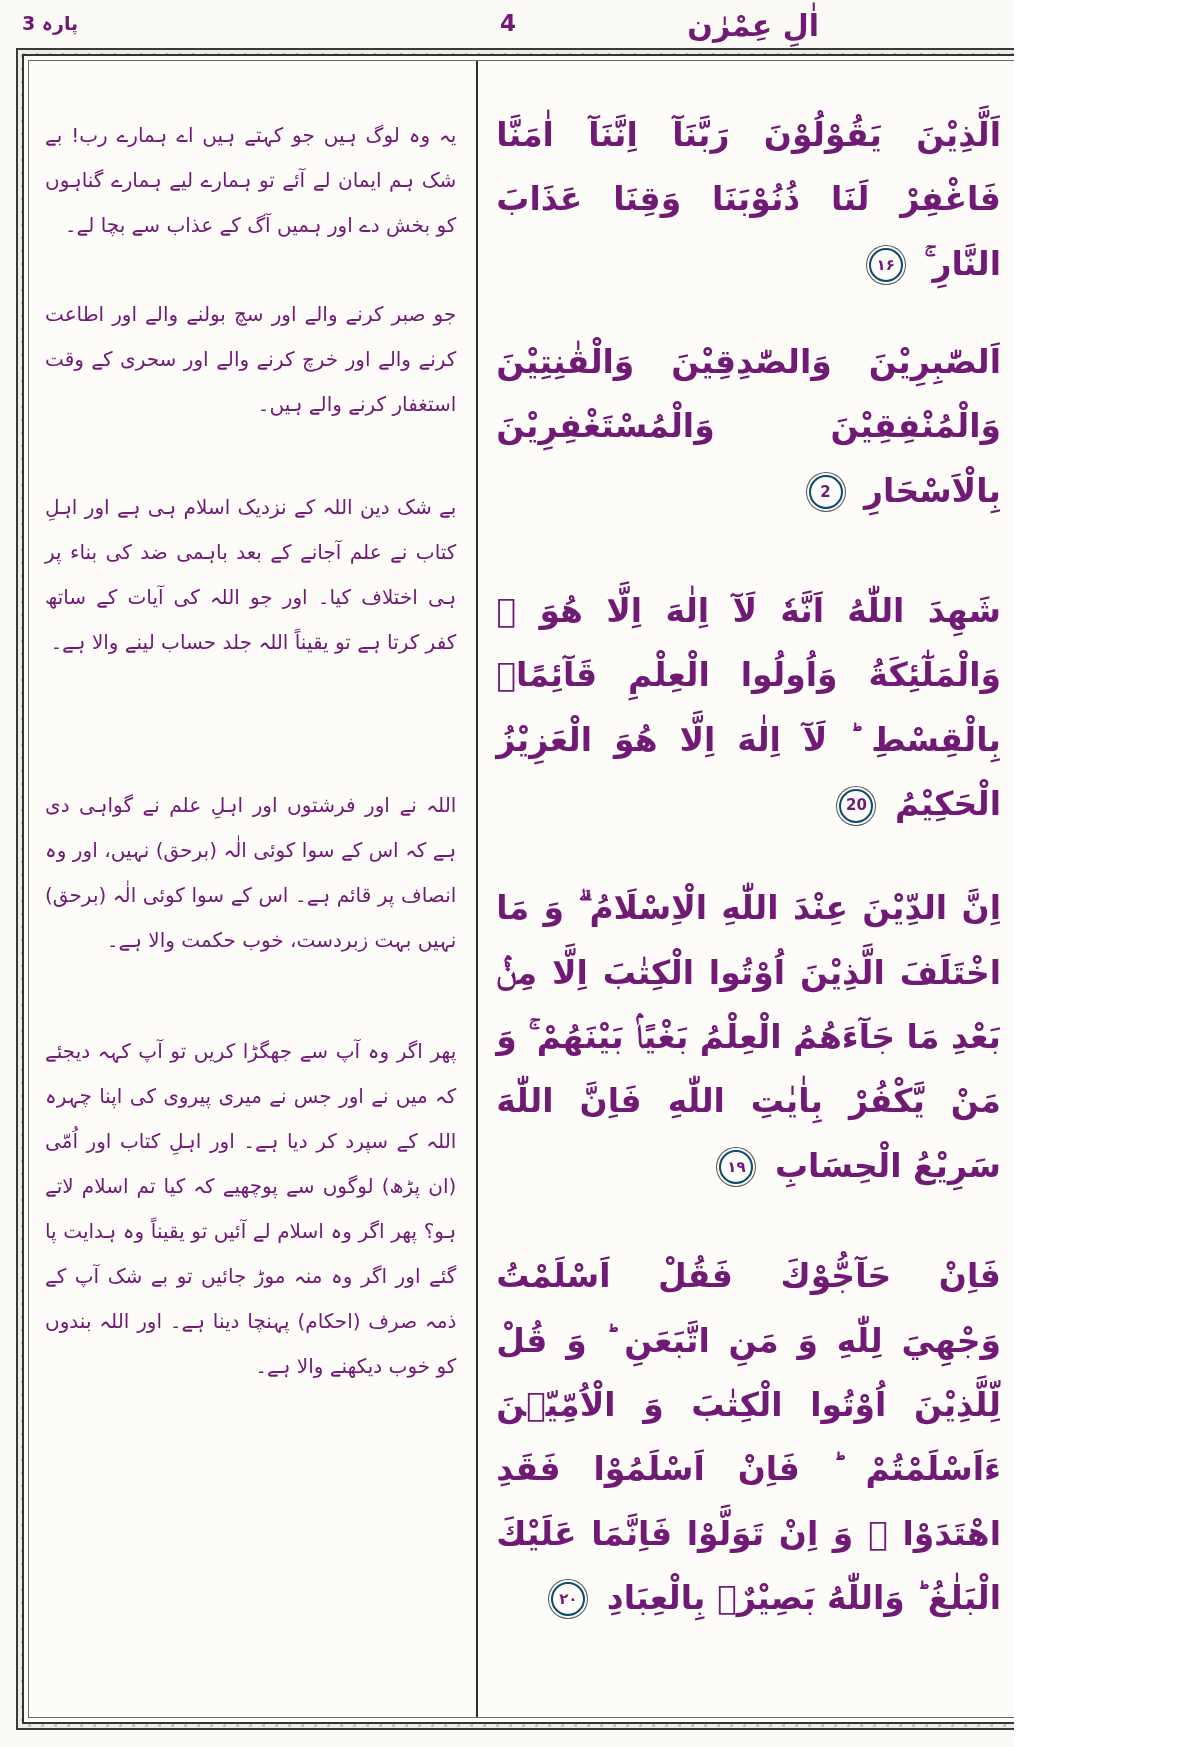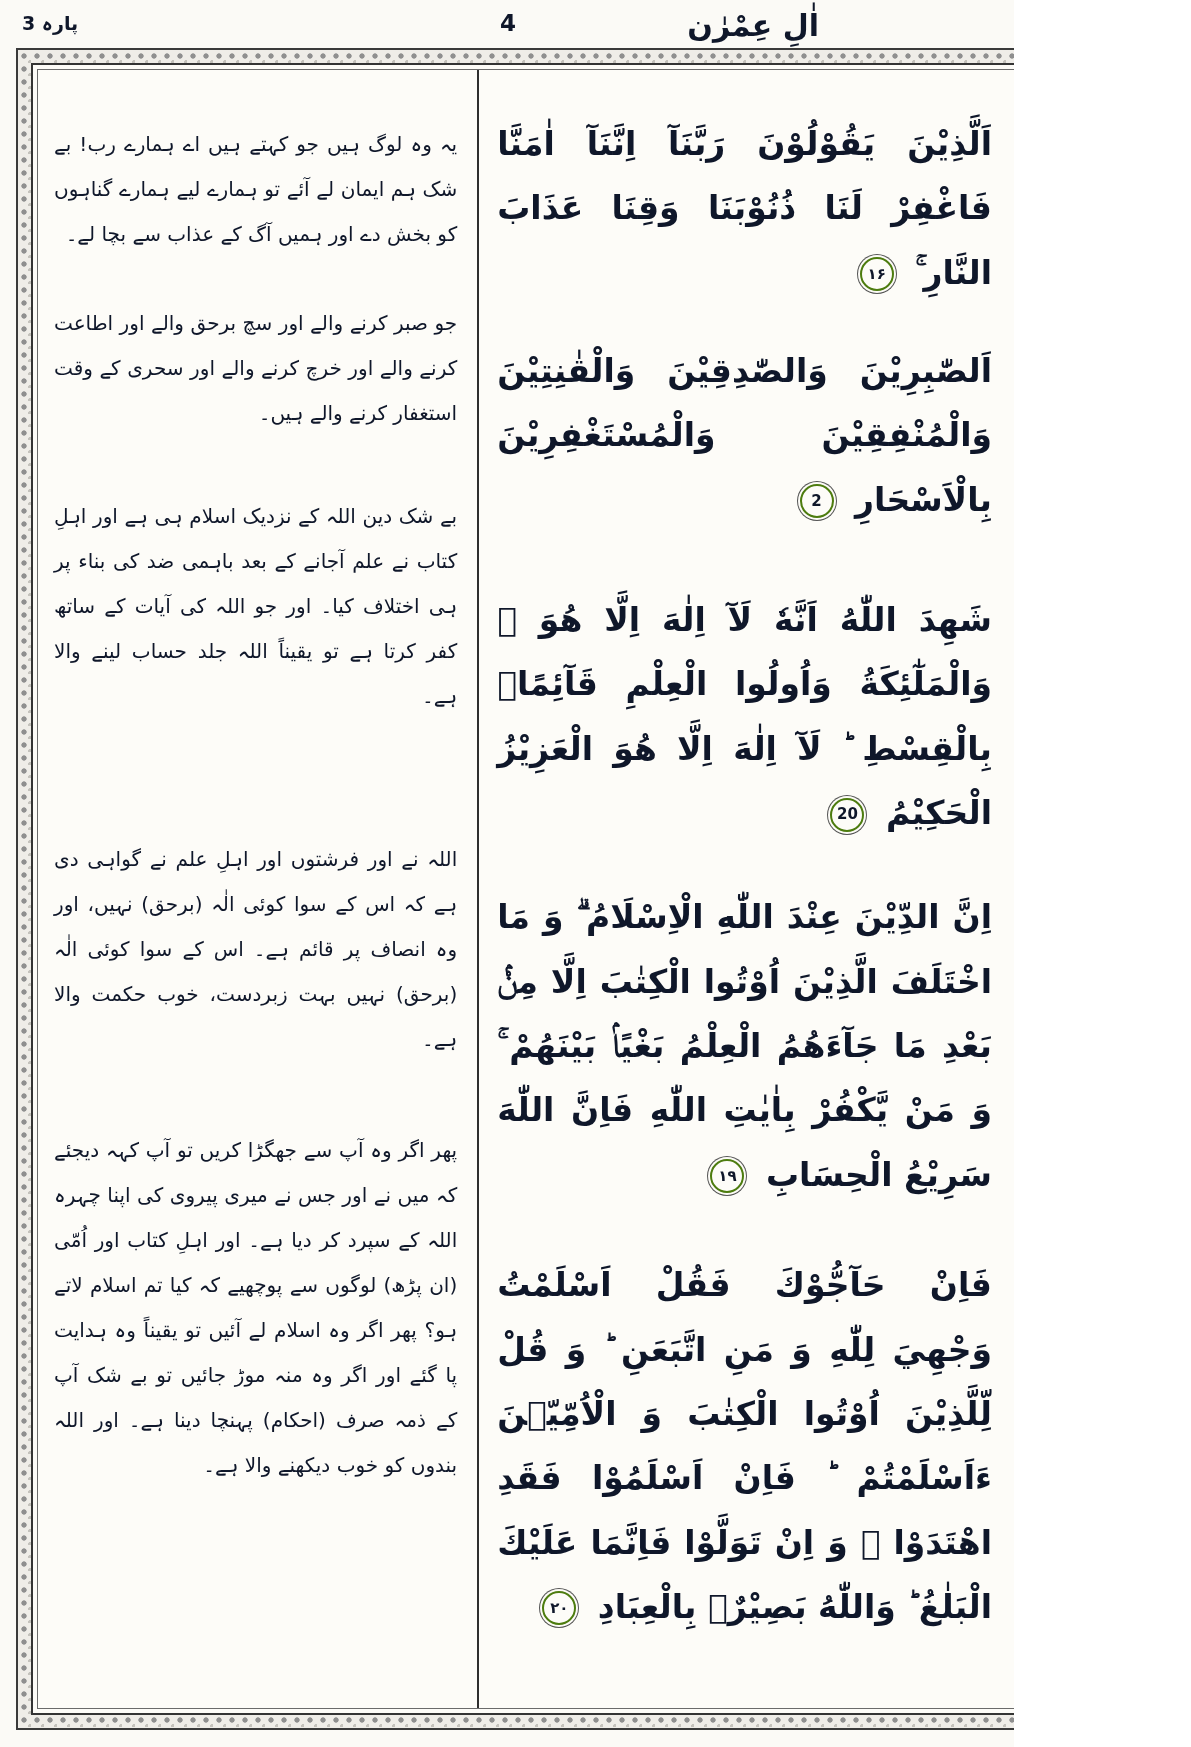--- a/index.html
+++ b/index.html
@@ -5,39 +5,39 @@
   * { margin: 0; padding: 0; box-sizing: border-box; }
   html, body { background: #ffffff; }
   body { font-family: "DejaVu Sans", sans-serif; }
 
   .page {
     position: relative;
     width: 1014px;
     height: 1747px;
     background: #fbfaf6;
     overflow: hidden;
-    color: #0f172a;
+    color: #701a75;
   }
 
   
   .header { position: absolute; top: 6px; left: 0; right: 0; height: 40px; }
   .h-left  { position: absolute; left: 22px;  top: 6px; font-size: 19px; font-weight: bold; direction: rtl; }
   .h-center{ position: absolute; left: 500px; top: 4px; font-size: 23px; font-weight: bold; }
   .h-right { position: absolute; right: 195px; top: 2px; font-size: 30px; font-weight: bold; direction: rtl; }
 
   
   .frame {
     position: absolute;
     left: 16px; top: 48px;
     width: 1020px; height: 1682px;
   }
   .band {
     width: 100%; height: 100%;
     border: 2px solid #3a3a3a;
-    padding: 13px;
+    padding: 4px;
     background-color: #efede8;
     background-image:
       radial-gradient(circle at 6px 6px, #8f8f8f 2.3px, rgba(0,0,0,0) 3px),
       radial-gradient(circle at 12px 12px, #c4c2bc 1.6px, rgba(0,0,0,0) 2.2px);
     background-size: 13px 13px, 13px 13px;
   }
   .inner1 {
     width: 100%; height: 100%;
     border: 2px solid #343434;
     background: #fdfcf8;
@@ -86,21 +86,21 @@
   .v0 { margin-bottom: 34px; }
   .v1 { margin-bottom: 56px; }
   .v2 { margin-bottom: 40px; }
   .v3 { margin-bottom: 46px; }
 
   .vnum {
     display: inline-flex;
     align-items: center;
     justify-content: center;
     width: 34px; height: 34px;
-    border: 2px solid #4d7c0f;
+    border: 2px solid #0c4a6e;
     border-radius: 50%;
     font-size: 15px;
     font-weight: bold;
     margin: 0 10px;
     vertical-align: middle;
     background: #fdfcf8;
     box-shadow: 0 0 0 2px #fdfcf8, 0 0 0 3px #555;
   }
 
   
@@ -136,21 +136,21 @@
   </div>
 
   <div class="frame">
     <div class="band">
       <div class="inner1">
         <div class="inner2">
           <div class="content">
 
             <div class="col urdu" dir="rtl">
               <p class="up p0">یہ وہ لوگ ہیں جو کہتے ہیں اے ہمارے رب! بے شک ہم ایمان لے آئے تو ہمارے لیے ہمارے گناہوں کو بخش دے اور ہمیں آگ کے عذاب سے بچا لے۔</p>
-              <p class="up p1">جو صبر کرنے والے اور سچ برحق والے اور اطاعت کرنے والے اور خرچ کرنے والے اور سحری کے وقت استغفار کرنے والے ہیں۔</p>
+              <p class="up p1">جو صبر کرنے والے اور سچ بولنے والے اور اطاعت کرنے والے اور خرچ کرنے والے اور سحری کے وقت استغفار کرنے والے ہیں۔</p>
               <p class="up p3">بے شک دین اللہ کے نزدیک اسلام ہی ہے اور اہلِ کتاب نے علم آجانے کے بعد باہمی ضد کی بناء پر ہی اختلاف کیا۔ اور جو اللہ کی آیات کے ساتھ کفر کرتا ہے تو یقیناً اللہ جلد حساب لینے والا ہے۔</p>
               <p class="up p2">اللہ نے اور فرشتوں اور اہلِ علم نے گواہی دی ہے کہ اس کے سوا کوئی الٰہ (برحق) نہیں، اور وہ انصاف پر قائم ہے۔ اس کے سوا کوئی الٰہ (برحق) نہیں بہت زبردست، خوب حکمت والا ہے۔</p>
               <p class="up p4">پھر اگر وہ آپ سے جھگڑا کریں تو آپ کہہ دیجئے کہ میں نے اور جس نے میری پیروی کی اپنا چہرہ اللہ کے سپرد کر دیا ہے۔ اور اہلِ کتاب اور اُمّی (ان پڑھ) لوگوں سے پوچھیے کہ کیا تم اسلام لاتے ہو؟ پھر اگر وہ اسلام لے آئیں تو یقیناً وہ ہدایت پا گئے اور اگر وہ منہ موڑ جائیں تو بے شک آپ کے ذمہ صرف (احکام) پہنچا دینا ہے۔ اور اللہ بندوں کو خوب دیکھنے والا ہے۔</p>
             </div>
 
             <div class="col arabic" dir="rtl">
 
               <div class="verse v0">
                 <span>اَلَّذِيْنَ يَقُوْلُوْنَ رَبَّنَآ اِنَّنَآ اٰمَنَّا فَاغْفِرْ لَنَا ذُنُوْبَنَا وَقِنَا عَذَابَ النَّارِ ۚ</span>
                 <span class="vnum">

